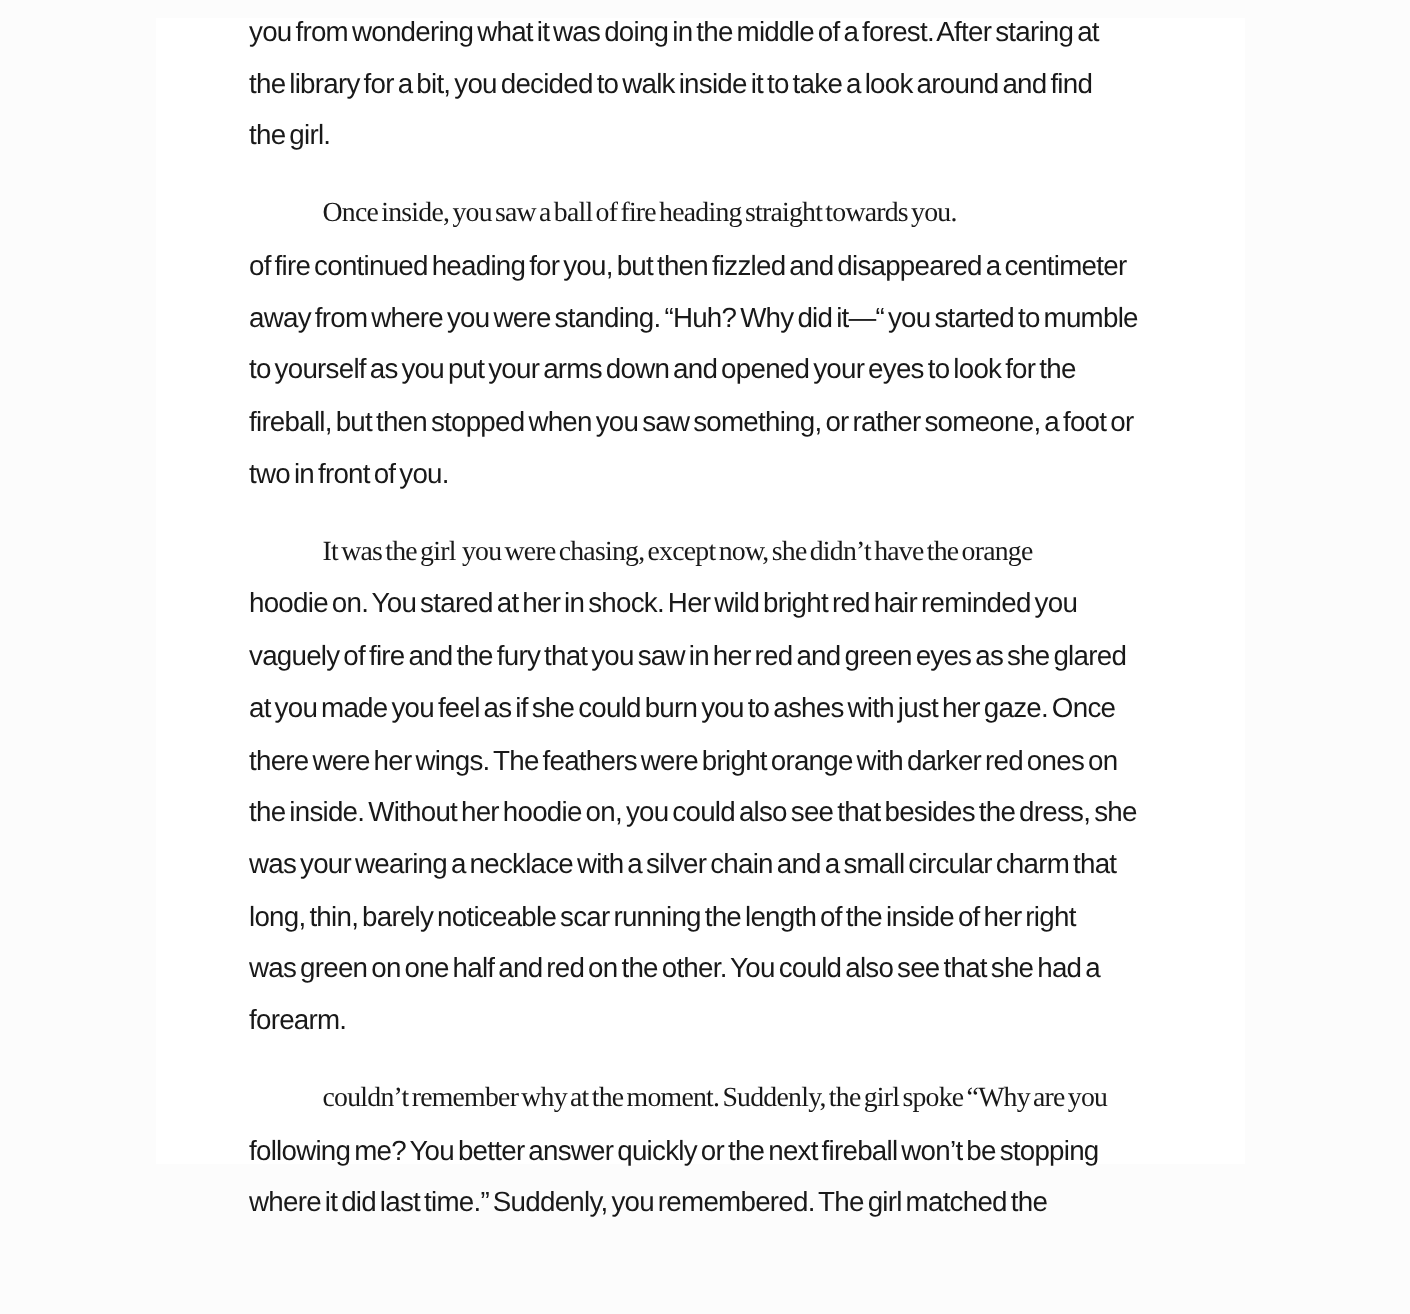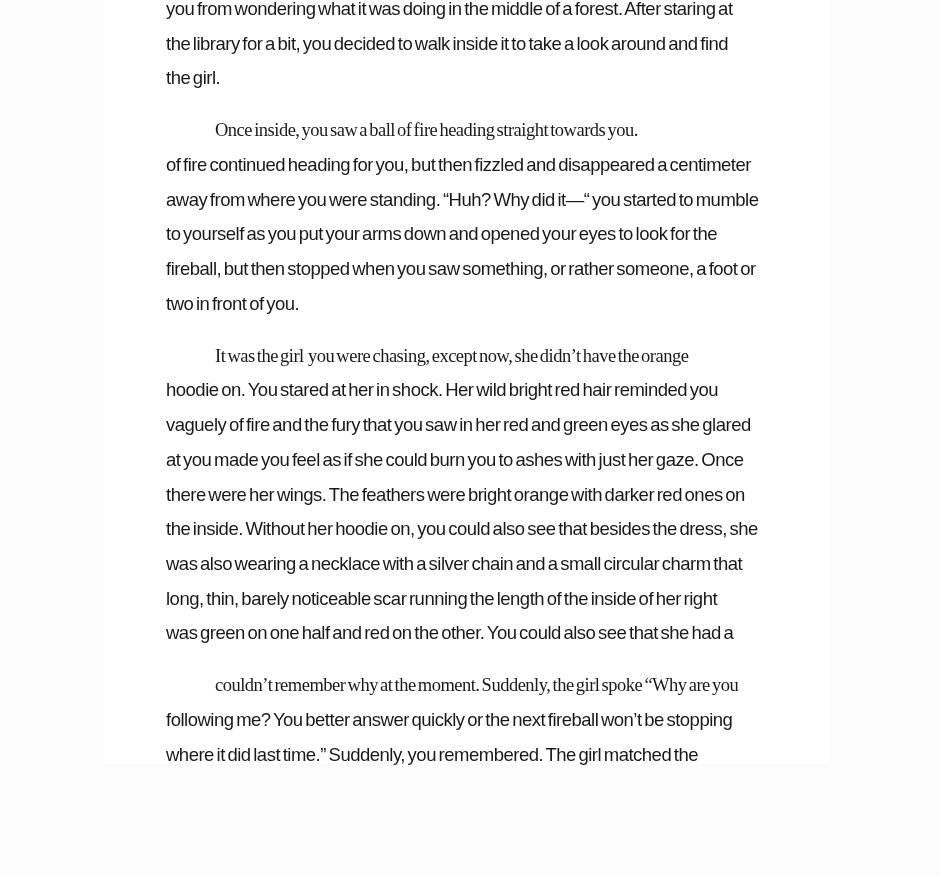--- a/index.html
+++ b/index.html
@@ -15,21 +15,21 @@
   }
   .canvas {
     position: relative;
     width: 940px;
     height: 876px;
     overflow: hidden;
   }
   .paper {
     position: absolute;
     left: 104px;
-    top: 0;
+    top: 12px;
     width: 726px;
     height: 764px;
     background: #ffffff;
   }
   .doc-text {
     position: absolute;
     left: 62px;
     top: -8px;
     width: 648px;
     color: #191919;
@@ -70,23 +70,24 @@
           <div class="line">fireball, but then stopped when you saw something, or rather someone, a foot or</div>
           <div class="line">two in front of you.</div>
         </div>
         <div class="para indent">
           <div class="line">It was the girl  you were chasing, except now, she didn’t have the orange</div>
           <div class="line">hoodie on. You stared at her in shock. Her wild bright red hair reminded you</div>
           <div class="line">vaguely of fire and the fury that you saw in her red and green eyes as she glared</div>
           <div class="line">at you made you feel as if she could burn you to ashes with just her gaze. Once</div>
           <div class="line">there were her wings. The feathers were bright orange with darker red ones on</div>
           <div class="line">the inside. Without her hoodie on, you could also see that besides the dress, she</div>
-          <div class="line">was also wearing a necklace with a silver chain and a small circular charm that</div>
+          <div class="line">was your wearing a necklace with a silver chain and a small circular charm that</div>
           <div class="line">long, thin, barely noticeable scar running the length of the inside of her right</div>
           <div class="line">was green on one half and red on the other. You could also see that she had a</div>
+          <div class="line">forearm.</div>
         </div>
         <div class="para indent">
           <div class="line">couldn’t remember why at the moment. Suddenly, the girl spoke “Why are you</div>
           <div class="line">following me? You better answer quickly or the next fireball won’t be stopping</div>
           <div class="line">where it did last time.” Suddenly, you remembered. The girl matched the</div>
         </div>
       </div>
   </div>
 </div>
 

